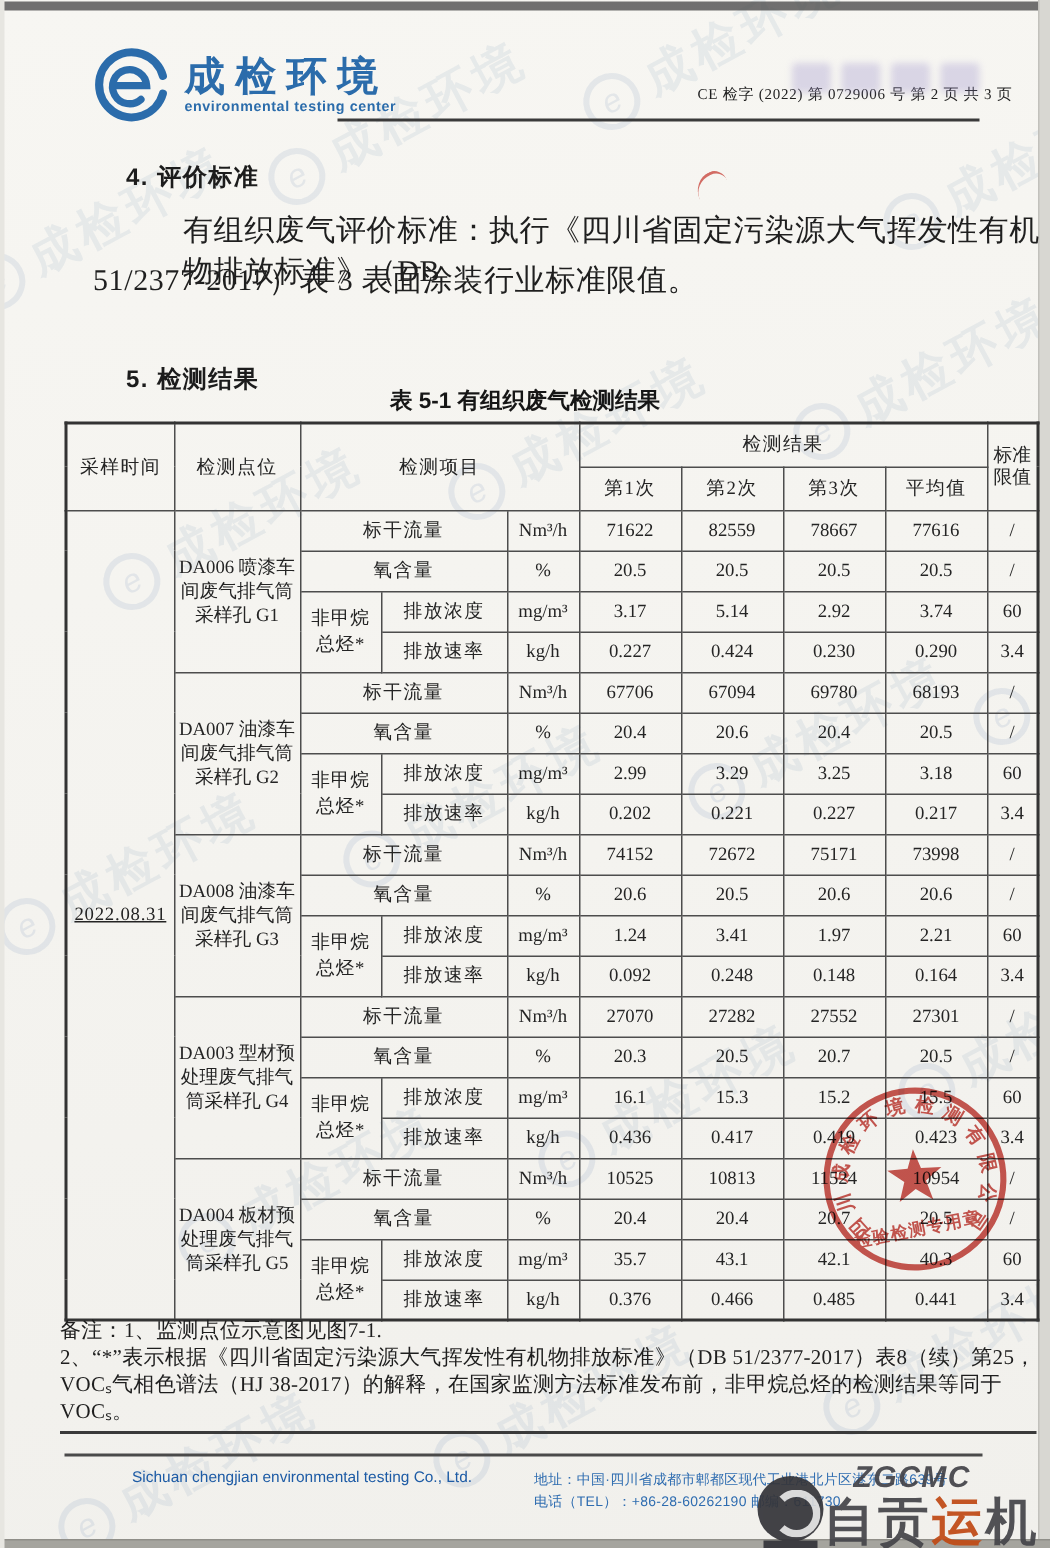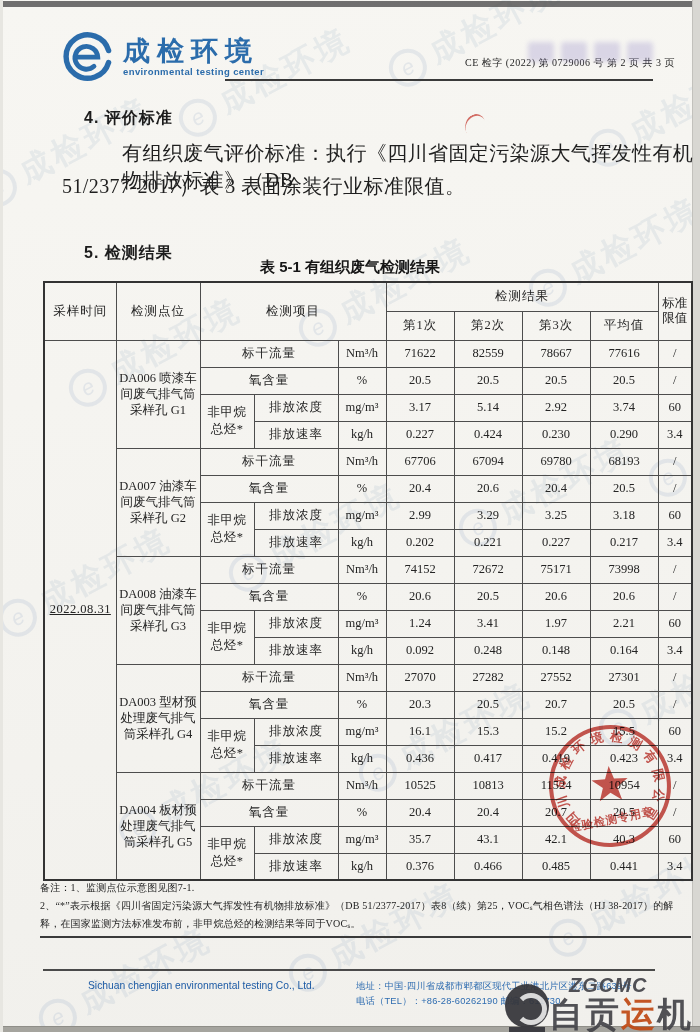--- a/index.html
+++ b/index.html
@@ -67,21 +67,21 @@
   th { font-weight:normal; letter-spacing:1px; }
   td.c-time  { font-size:13px; letter-spacing:.5px;text-decoration:underline; }
   td.c-point { font-size:12.5px; word-break:break-all; line-height:16px; padding:1px 5px; }
   td.c-item  { letter-spacing:1px; }
   td.c-sub   { letter-spacing:.5px; line-height:17px; }
   td.c-unit  { font-size:11.5px; letter-spacing:0; }
   td.c-val, td.c-limit { font-size:12.5px; }
   th.h-limit { letter-spacing:0; line-height:15px; padding:0 1px; }
 
   
-  .notes { position:absolute; left:40px; top:879px; width:651px; font-size:10px;
+  .notes { position:absolute; left:40px; top:879px; width:651px; font-size:14px;
            line-height:18px; color:#1e1e1e; border-bottom:2px solid #3a3a3a; padding-bottom:3px;
            letter-spacing:.2px; }
 
   
   .stamp { position:absolute; left:542px; top:711px; width:136px; height:150px;
            opacity:.85; mix-blend-mode:multiply; transform:rotate(-4deg); }
 
   
   .foot-rule { position:absolute; left:43px; top:969px; width:612px; height:1.5px; background:#4a4a4a; }
   .foot-left { position:absolute; left:88px; top:977px; }

